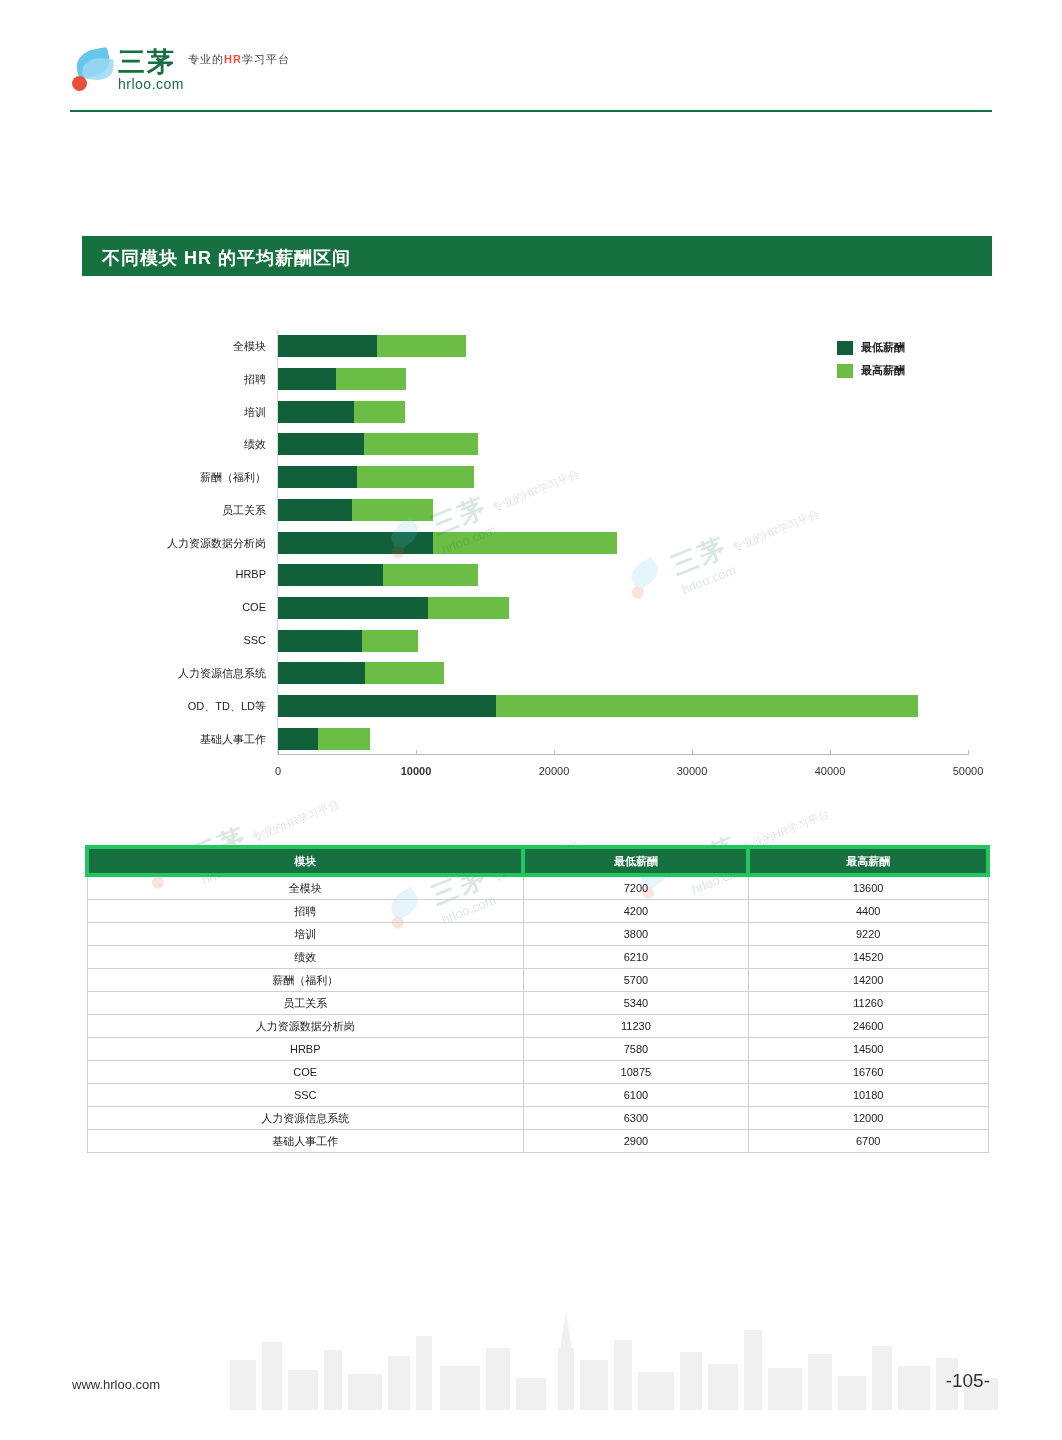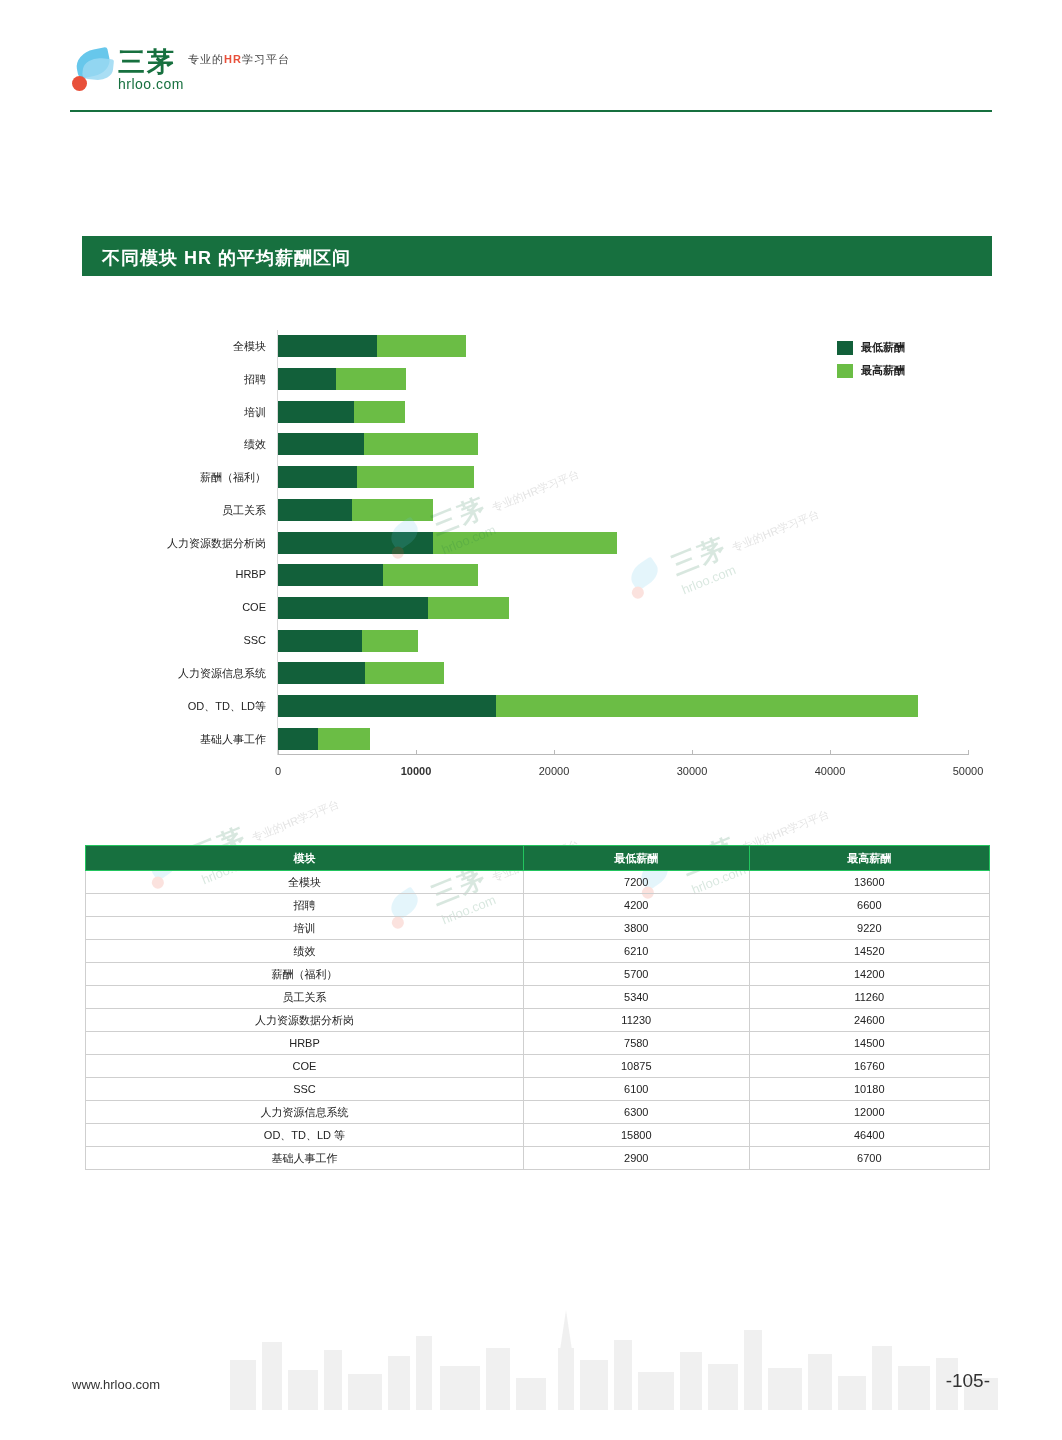--- a/index.html
+++ b/index.html
@@ -104,21 +104,21 @@
   }
   .legend-swatch{width:16px;height:14px;margin-right:8px;display:inline-block;}
   .legend-label{font-size:11px;font-weight:bold;color:#222;}
   
   .table-wrap{
     position:absolute;left:85px;top:845px;width:905px;
   }
   table{border-collapse:collapse;width:905px;font-size:11px;}
   th{
     background:#17703f;color:#fff;font-weight:bold;height:22px;
-    border:1px solid #22c55e;
+    border:4px solid #22c55e;
   }
   td{
     border:1px solid #cfcfcf;height:20px;text-align:center;color:#222;
   }
   td.first{width:440px;}
   td.mid{width:225px;}
   td.last{width:240px;}
   
   .wm{
     position:absolute;opacity:.16;transform:rotate(-22deg);
@@ -321,21 +321,21 @@
     </thead>
     <tbody id="table-body">
         <tr>
           <td class="first">全模块</td>
           <td class="mid">7200</td>
           <td class="last">13600</td>
         </tr>
         <tr>
           <td class="first">招聘</td>
           <td class="mid">4200</td>
-          <td class="last">6600</td>
+          <td class="last">4400</td>
         </tr>
         <tr>
           <td class="first">培训</td>
           <td class="mid">3800</td>
           <td class="last">9220</td>
         </tr>
         <tr>
           <td class="first">绩效</td>
           <td class="mid">6210</td>
           <td class="last">14520</td>
@@ -367,25 +367,20 @@
         </tr>
         <tr>
           <td class="first">SSC</td>
           <td class="mid">6100</td>
           <td class="last">10180</td>
         </tr>
         <tr>
           <td class="first">人力资源信息系统</td>
           <td class="mid">6300</td>
           <td class="last">12000</td>
-        </tr>
-        <tr>
-          <td class="first">OD、TD、LD 等</td>
-          <td class="mid">15800</td>
-          <td class="last">46400</td>
         </tr>
         <tr>
           <td class="first">基础人事工作</td>
           <td class="mid">2900</td>
           <td class="last">6700</td>
         </tr>
       </tbody>
   </table>
 </div>
 

